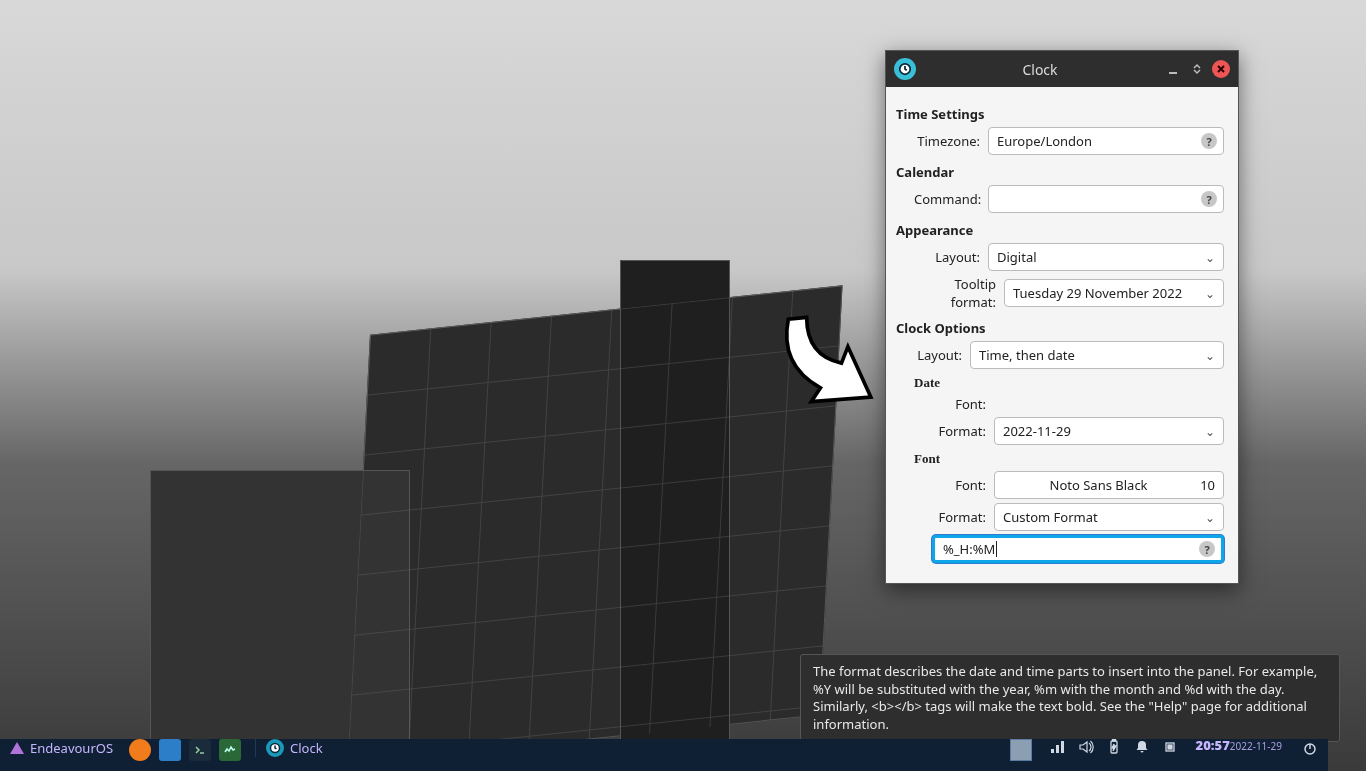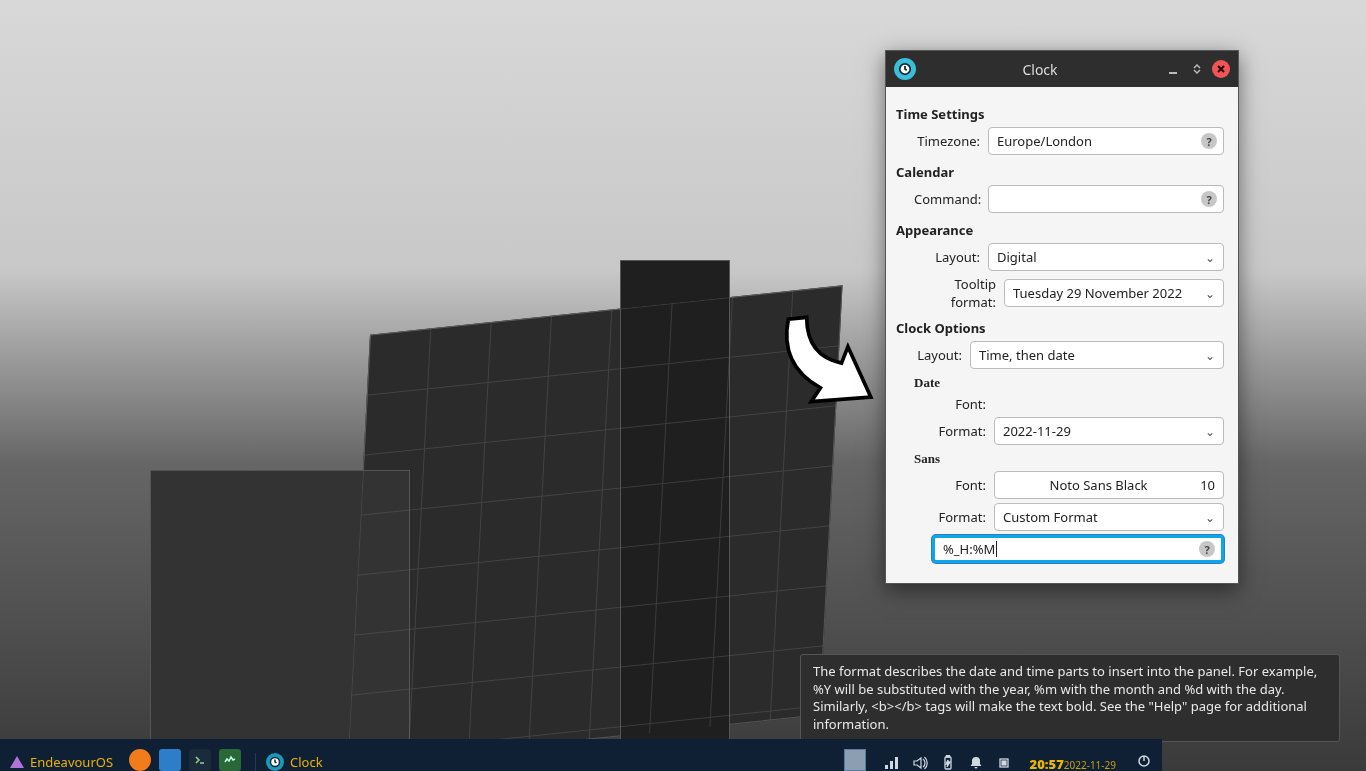--- a/index.html
+++ b/index.html
@@ -55,22 +55,22 @@
 .font-btn .size { color:#222; padding-left:6px; }
 
 
 .tooltip {
   position:absolute; left:800px; top:654px; width:540px; padding:8px 12px;
   background:#2e2e2e; color:#e8e8e8; font-size:13px; line-height:1.35; border:1px solid #555; border-radius:3px;
 }
 
 
 .taskbar {
-  position:absolute; left:0; bottom:0; width:1162px; height:32px;
-  background:#0f1f34; display:flex; align-items:flex-end; color:#eab308; font-size:13px;
+  position:absolute; left:0; bottom:0; width:1328px; height:32px;
+  background:#0f1f34; display:flex; align-items:flex-start; color:#c4b5fd; font-size:13px;
 }
 .taskbar .os { display:flex; align-items:center; gap:6px; padding:0 10px; }
 .taskbar .triangle { width:0;height:0;border-left:7px solid transparent;border-right:7px solid transparent;border-bottom:12px solid #b074d9; }
 .taskbar .launchers { display:flex; gap:8px; padding:0 6px; }
 .taskbar .lch { width:22px;height:22px;background:#2f4b6b;border-radius:3px;display:flex;align-items:center;justify-content:center;font-size:12px;}
 .taskbar .ff{background:#f07c1b;border-radius:50%;}
 .taskbar .fm{background:#2d7ec9;}
 .taskbar .term{background:#1a2c3b;}
 .taskbar .gr{background:#2a6837;}
 .taskbar .task-clock { display:flex; align-items:center; gap:6px; padding:0 10px; border-left:1px solid #223a55; margin-left:8px;}
@@ -187,21 +187,21 @@
     <div class="row indent2">
       <div class="lbl">Format:</div>
       <div class="field">
         <div class="select">
           <span class="sel-text">2022-11-29</span>
           <span class="chev">⌄</span>
         </div>
       </div>
     </div>
 
-    <div class="sub-title">Sans</div>
+    <div class="sub-title">Font</div>
     <div class="row indent2">
       <div class="lbl">Font:</div>
       <div class="field">
         <div class="font-btn">
           <span style="flex:1;text-align:center;">Noto Sans Black</span>
           <span class="size">10</span>
         </div>
       </div>
     </div>
     <div class="row indent2">

